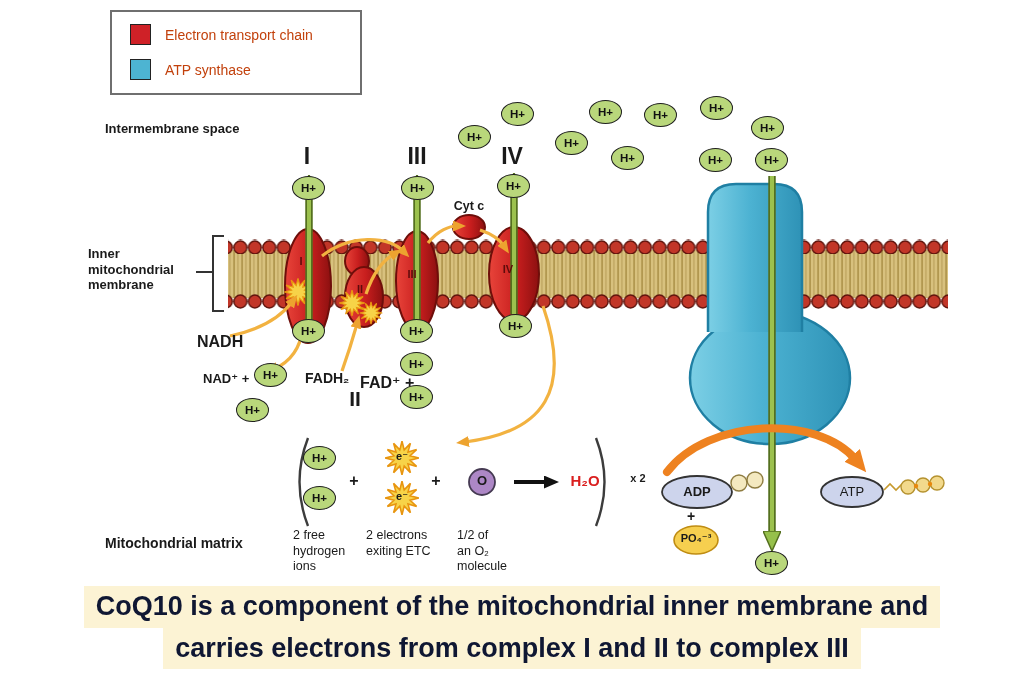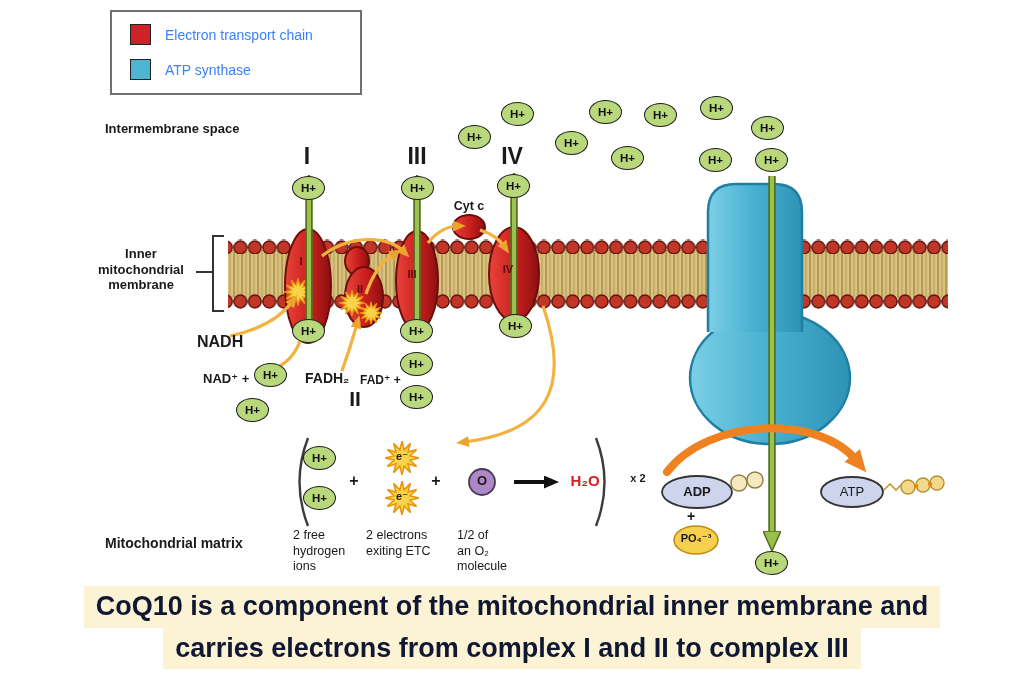--- a/index.html
+++ b/index.html
@@ -19,21 +19,21 @@
     font-size:11.5px; font-weight:bold; color:#111; z-index:3;
   }
   .legend {
     position:absolute; left:110px; top:10px; width:252px; height:85px;
     background:#fff; border:2px solid #6f6f6f; z-index:4; padding:12px 0 0 18px;
   }
   .legend-row { display:flex; align-items:center; gap:14px; margin-bottom:14px; }
   .swatch { width:21px; height:21px; border:1.6px solid #222; flex:0 0 auto; }
   .swatch-etc { background:#cf2127; }
   .swatch-atp { background:#4db4d2; }
-  .legend-label { font-size:14px; color:#3b82f6; }
+  .legend-label { font-size:14px; color:#c2410c; }
   .caption { position:absolute; left:0; top:586px; width:1024px; text-align:center; z-index:4; }
   .caption-text {
     display:inline-block; background:#fcf3d4; color:#0f1733;
     font-size:27px; font-weight:bold; line-height:1.32; padding:3px 12px;
   }
 </style>
 </head>
 <body>
 
 <div class="stage">
@@ -164,40 +164,40 @@
       <span class="swatch swatch-etc"></span>
       <span class="legend-label">Electron transport chain</span>
     </div>
     <div class="legend-row">
       <span class="swatch swatch-atp"></span>
       <span class="legend-label">ATP synthase</span>
     </div>
   </div>
 
   <div class="lbl b" style="left:105px;top:121px;font-size:13px">Intermembrane space</div>
-  <div class="lbl b pre" style="left:88px;top:246px;width:106px;text-align:center;font-size:13px;line-height:1.2;white-space:pre-line">Inner
+  <div class="lbl b pre" style="left:88px;top:246px;width:106px;text-align:left;font-size:13px;line-height:1.2;white-space:pre-line">Inner
 mitochondrial
 membrane</div>
   <div class="lbl b" style="left:105px;top:535px;font-size:14px">Mitochondrial matrix</div>
 
   <div class="lbl b ctr" style="left:307px;top:143px;font-size:23px">I</div>
   <div class="lbl b ctr" style="left:417px;top:143px;font-size:23px">III</div>
   <div class="lbl b ctr" style="left:512px;top:143px;font-size:23px">IV</div>
   <div class="lbl b ctr" style="left:355px;top:387px;font-size:21px">II</div>
   <div class="lbl ctr" style="left:469px;top:199px;font-size:12.5px;font-weight:600">Cyt c</div>
 
   <div class="lbl ctr cnum" style="left:301px;top:255px">I</div>
   <div class="lbl ctr cnum" style="left:360px;top:283px">II</div>
   <div class="lbl ctr cnum" style="left:412px;top:268px">III</div>
   <div class="lbl ctr cnum" style="left:508px;top:263px">IV</div>
 
   <div class="lbl b" style="left:197px;top:333px;font-size:16px">NADH</div>
   <div class="lbl b" style="left:203px;top:371px;font-size:13px">NAD⁺ +</div>
   <div class="lbl b" style="left:305px;top:370px;font-size:14px">FADH₂</div>
-  <div class="lbl b" style="left:360px;top:373px;font-size:12px">FAD⁺ +</div>
+  <div class="lbl b" style="left:360px;top:373px;font-size:16px">FAD⁺ +</div>
 
   <div class="lbl b ctr" style="left:354px;top:472px;font-size:16px">+</div>
   <div class="lbl b ctr" style="left:436px;top:472px;font-size:16px">+</div>
   <div class="lbl b ctr" style="left:482px;top:473px;font-size:13px">O</div>
   <div class="lbl b ctr" style="left:585px;top:472px;font-size:15px;color:#da1f1f">H₂O</div>
   <div class="lbl b ctr" style="left:638px;top:472px;font-size:11px">x 2</div>
   <div class="lbl b ctr" style="left:402px;top:450px;font-size:11px">e⁻</div>
   <div class="lbl b ctr" style="left:402px;top:490px;font-size:11px">e⁻</div>
 
   <div class="lbl pre" style="left:293px;top:528px;font-size:12.5px;line-height:1.25;white-space:pre-line">2 free

